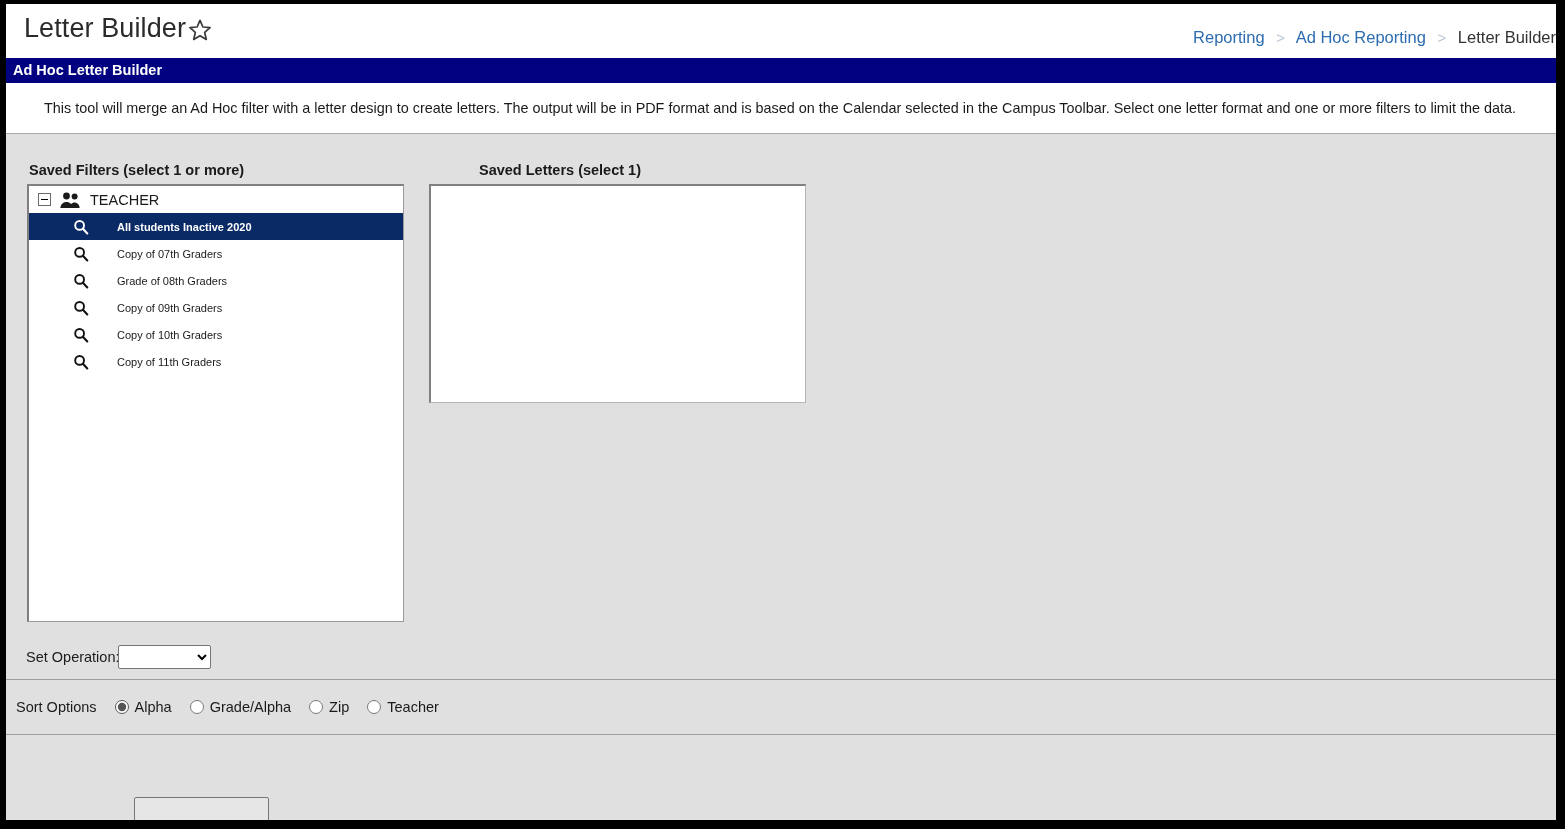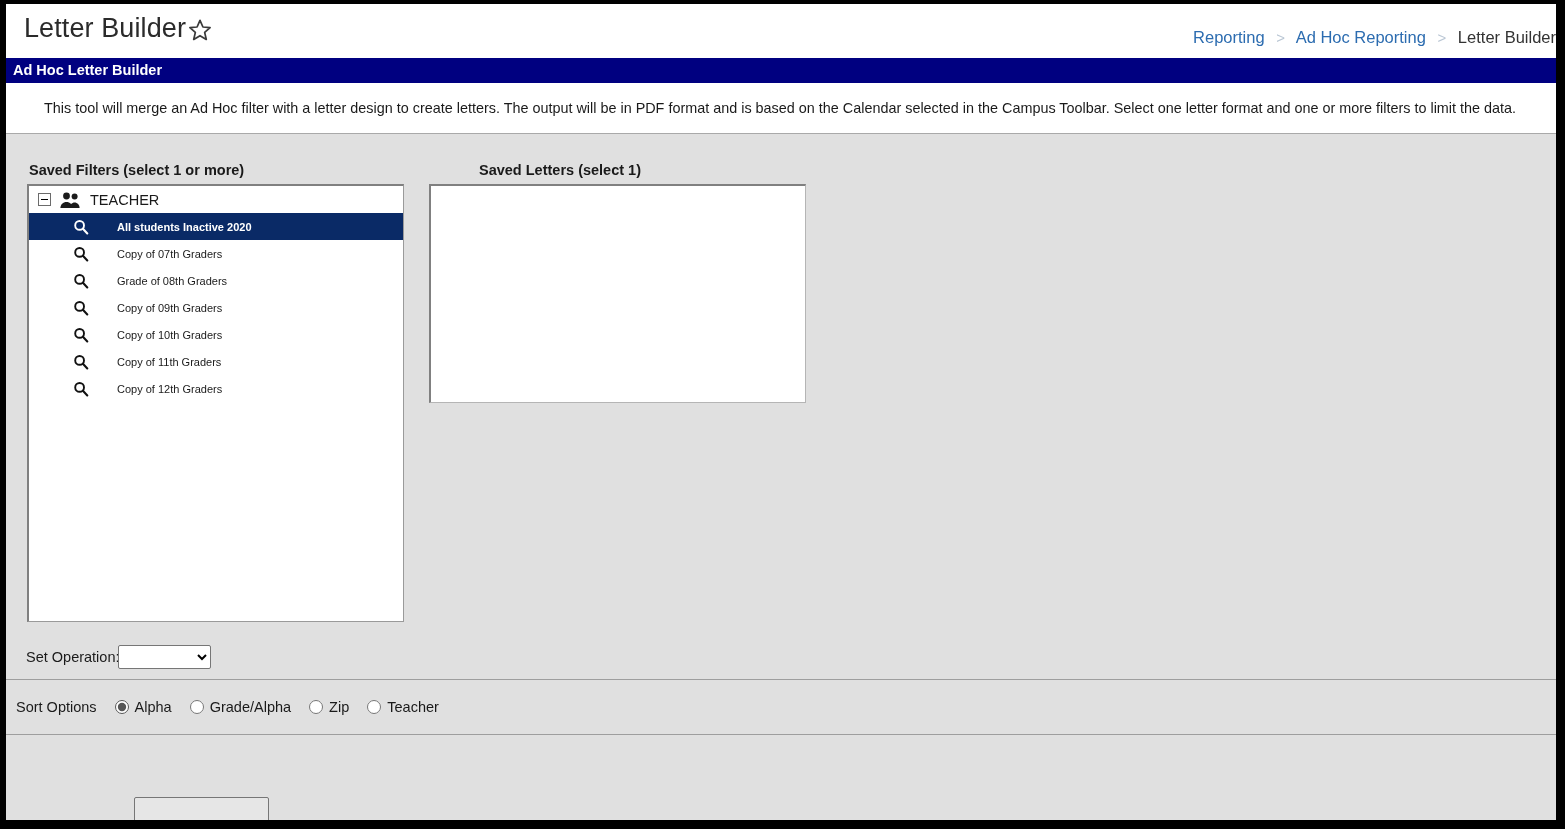--- a/index.html
+++ b/index.html
@@ -437,27 +437,20 @@
       </div>
 
       <div class="tree-item">
         <svg class="search-icon" viewBox="0 0 16 16">
           <circle cx="6.6" cy="6.4" r="4.4" fill="none" stroke="#111111" stroke-width="1.9"></circle>
           <line x1="9.9" y1="9.8" x2="14.3" y2="14.4" stroke="#111111" stroke-width="2.1" stroke-linecap="round"></line>
         </svg>
         <span class="item-label">Copy of 11th Graders</span>
       </div>
 
-      <div class="tree-item">
-        <svg class="search-icon" viewBox="0 0 16 16">
-          <circle cx="6.6" cy="6.4" r="4.4" fill="none" stroke="#111111" stroke-width="1.9"></circle>
-          <line x1="9.9" y1="9.8" x2="14.3" y2="14.4" stroke="#111111" stroke-width="2.1" stroke-linecap="round"></line>
-        </svg>
-        <span class="item-label">Copy of 12th Graders</span>
-      </div>
 
 
     </div>
 
     <div id="letters-listbox"></div>
 
     <div id="set-operation-row">
       <span id="set-operation-label">Set Operation:</span>
       <select id="set-operation-select">
         <option selected="">Union</option>

